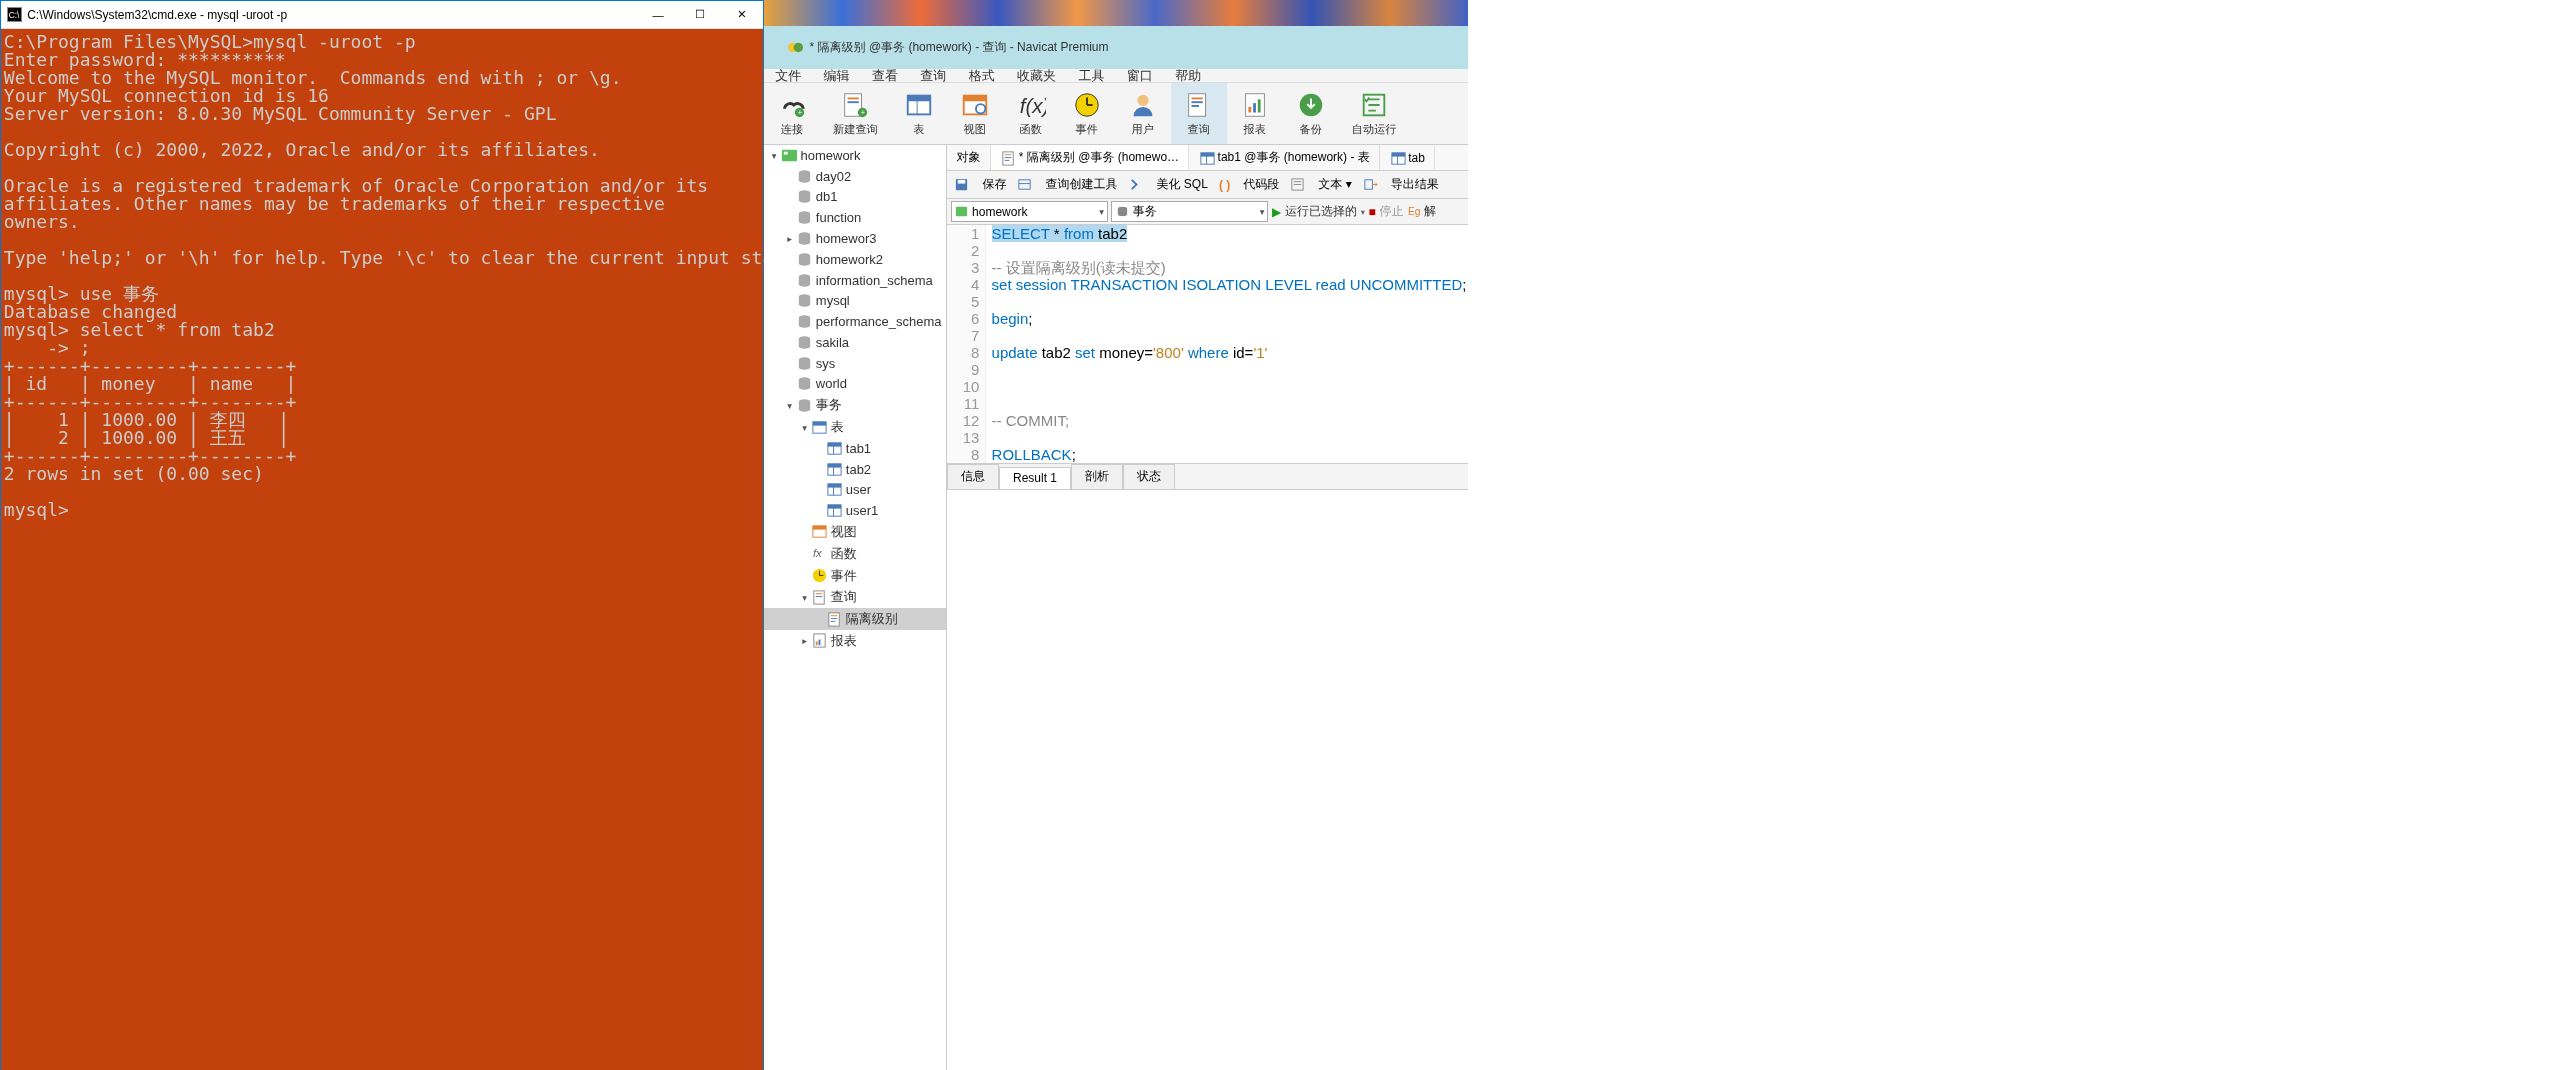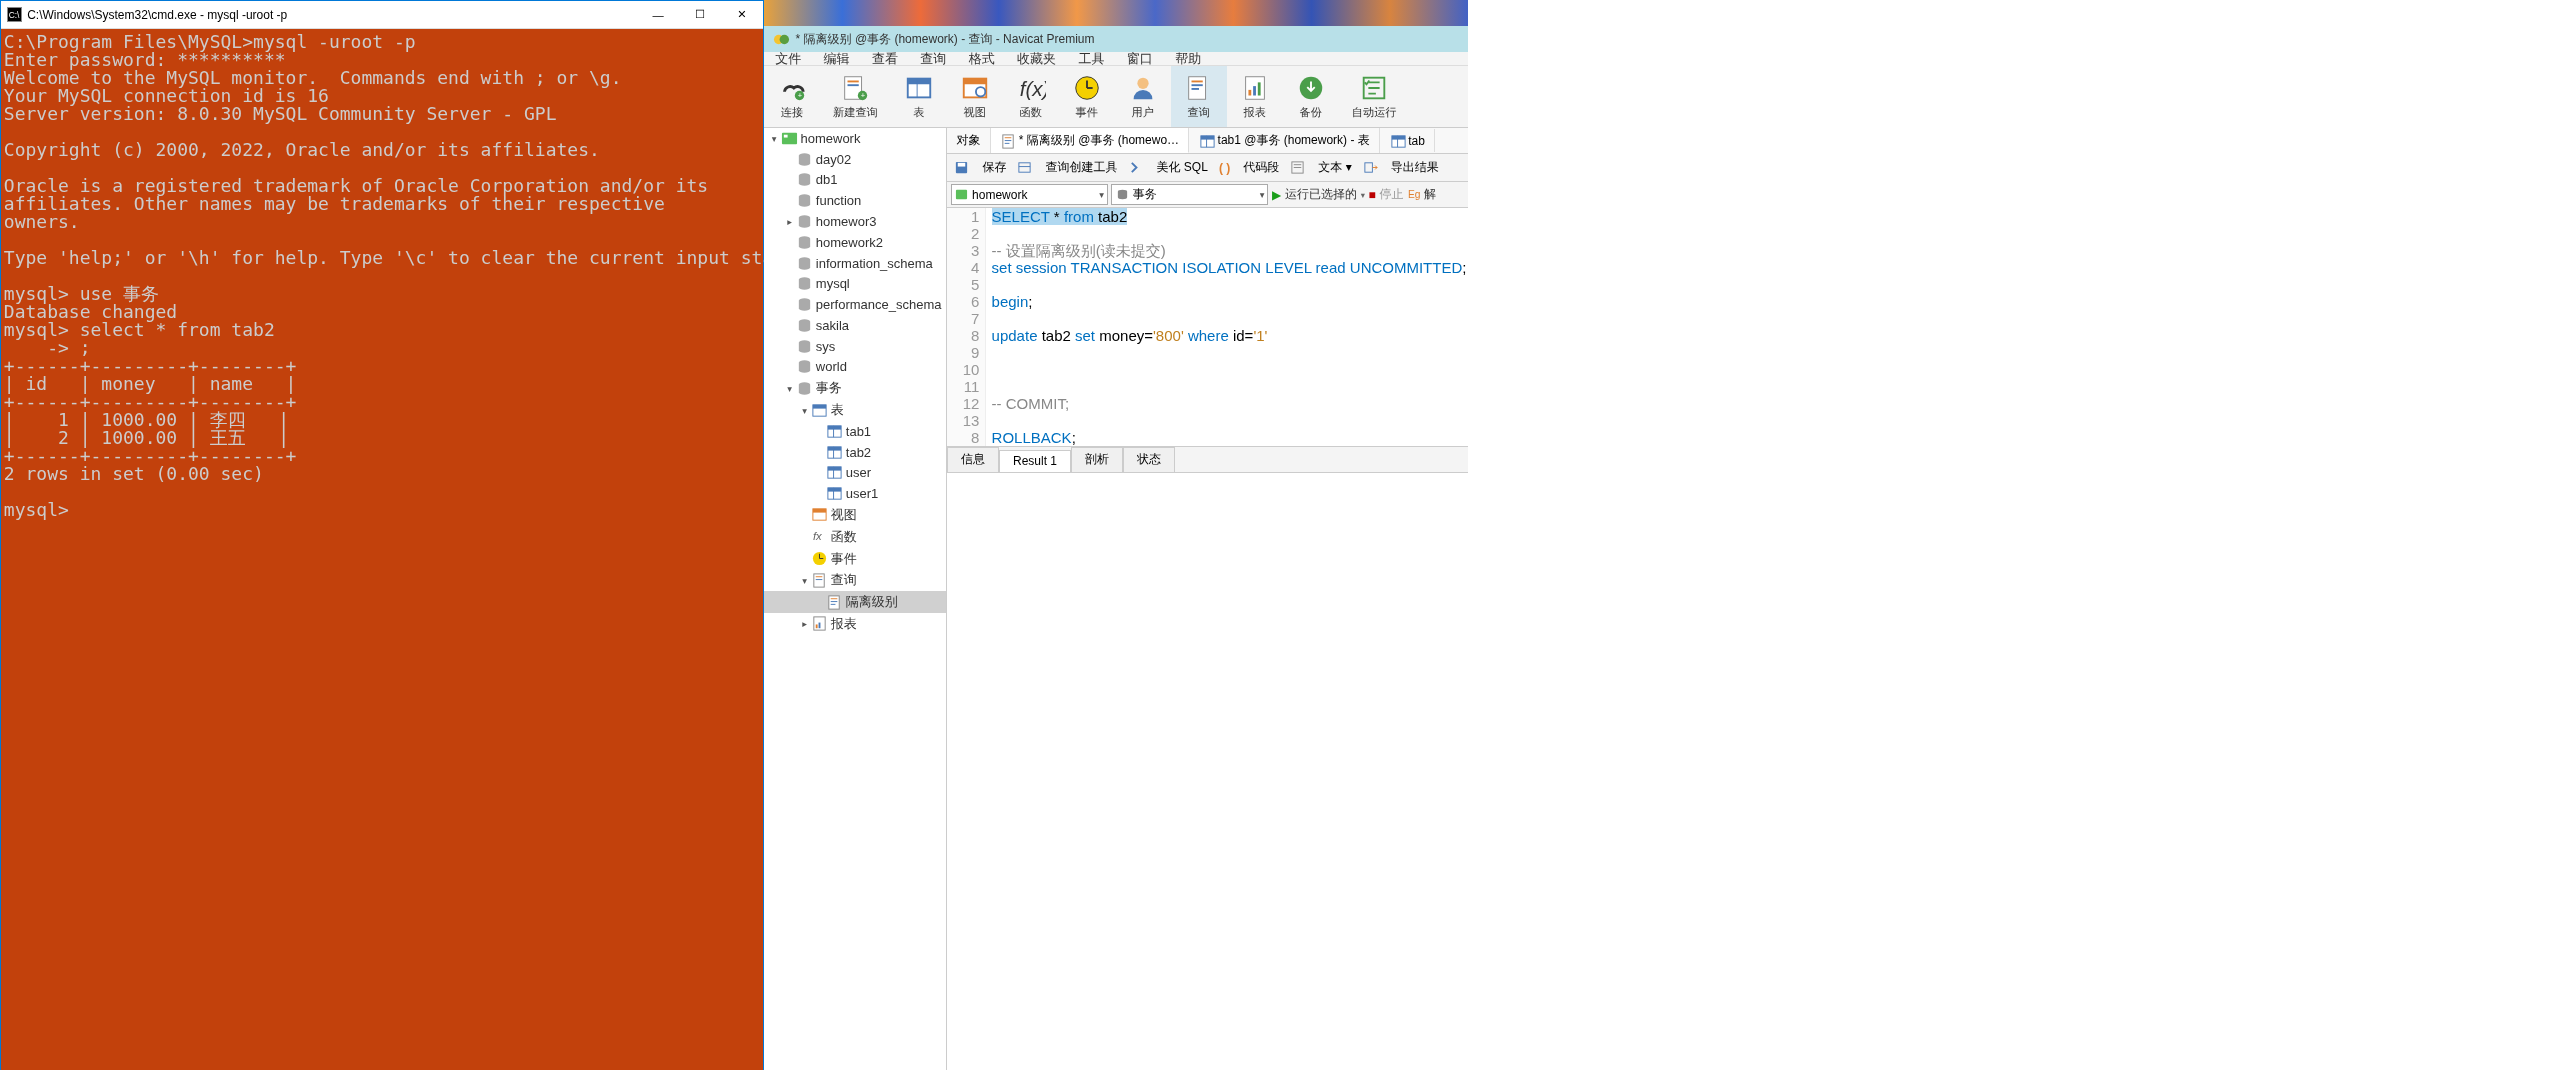--- a/index.html
+++ b/index.html
@@ -12,21 +12,21 @@
 .cmd-title { flex: 1; font-size: 12px; color: #000; }
 .cmd-btns { display: flex; }
 .cmd-btn { width: 42px; height: 28px; display: flex; align-items: center; justify-content: center; font-size: 11.2px; color: #000; }
 .cmd-content { flex: 1; background: #c2410c; color: #ccc; font-family: Consolas, monospace; font-size: 18px; line-height: 18px; padding: 3.7px 2.8px; white-space: pre; }
 
 
 .desktop-strip { width: 704px; height: 26px; position: absolute; left: 764px; top: 0; background: linear-gradient(90deg,#e8a23c,#3a6fd8,#ed6b3a,#3958bf,#f19848,#4a68c8,#e77d3e,#3454b5,#d8843f,#4262c5); overflow: hidden; }
 
 
 .navicat { position: absolute; left: 764px; top: 26px; width: 704px; height: 1045px; display: flex; flex-direction: column; background: #fff; }
-.nav-titlebar { height: 26px; background: #b8e0e8; display: flex; align-items: center; padding: 0 9px; }
+.nav-titlebar { height: 43px; background: #b8e0e8; display: flex; align-items: center; padding: 0 23px; }
 .nav-appicon { width: 17px; height: 17px; margin-right: 5.6px; }
 .nav-title { font-size: 12px; color: #333; }
 .nav-menubar { height: 14px; background: #f4f4f4; display: flex; align-items: center; border-bottom: 0.9px solid #ddd; }
 .nav-menuitem { padding: 0 11.2px; font-size: 13px; color: #333; }
 .nav-toolbar { height: 62px; background: #f4f4f4; display: flex; border-bottom: 0.9px solid #ccc; }
 .nav-tbtn { display: flex; flex-direction: column; align-items: center; justify-content: center; padding: 3.7px 13px; font-size: 11.2px; color: #333; position: relative; }
 .nav-tbtn.active { background: #d8e8f0; }
 .nav-tbtn .ticon { width: 30px; height: 30px; margin-bottom: 1.9px; }
 
 .nav-body { flex: 1; display: flex; overflow: hidden; }

